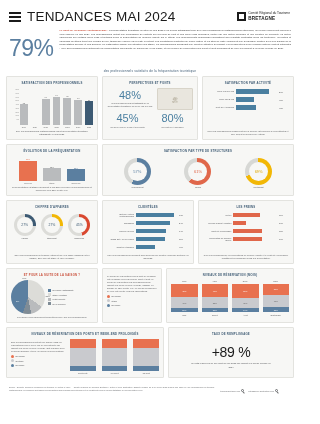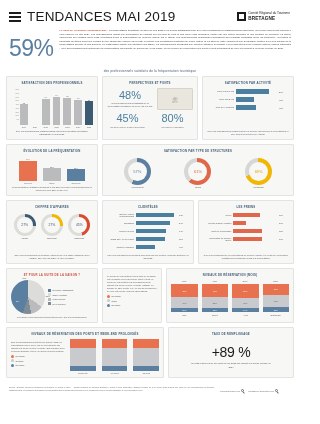--- a/index.html
+++ b/index.html
@@ -123,32 +123,32 @@
 <body>
 
 <div class="page">
 
   <div class="hdr">
     <div class="burger">
         <i></i>
         <i></i>
         <i></i>
       </div>
-    <div class="hdr-title">TENDANCES MAI 2019</div>
+    <div class="hdr-title">TENDANCES MAI 2024</div>
     <div class="logo">
       <div class="logo-mark"></div>
       <div class="logo-txt">
         <span>Comité Régional du Tourisme</span>
         <b>BRETAGNE</b>
       </div>
     </div>
   </div>
 
   <div class="intro">
-    <div class="big59">59%</div>
+    <div class="big59">79%</div>
     <div class="intro-body">
       <p><b class="intro-lead">Le point de l'économie costarmoricaine :</b>
          <span>La fréquentation touristique se situe de mai 2025 à un niveau satisfaisant pour 59% des professionnels costarmoricains interrogés, un niveau légèrement inférieur à celui observé en mai 2024. Les professionnels notent une progression de l'activité sur les mois de pont et des week-ends prolongés, portée par une météo favorable et une clientèle de proximité. La météo capricieuse sur certains week-ends a toutefois freiné la fréquentation de dernière minute sur le littoral. Les hébergements marchands enregistrent des résultats contrastés selon les territoires : les hôtels et campings du littoral tirent leur épingle du jeu, tandis que l'arrière-pays reste en retrait. Les prestataires d'activités de pleine nature et les sites de visite confirment une dynamique positive avec une hausse de la fréquentation scolaire et des groupes. La restauration affiche une situation plus stable, les professionnels soulignant une clientèle attentive au budget. Les perspectives pour la saison estivale restent optimistes : 48% des professionnels anticipent une fréquentation équivalente ou supérieure à l'an passé, et les niveaux de réservation pour juillet et août progressent de 13% par rapport à la même période en 2024.</span></p>
     </div>
   </div>
 
   <div class="section-kicker">des professionnels satisfaits de la fréquentation touristique</div>
 
   <div class="row">
 

